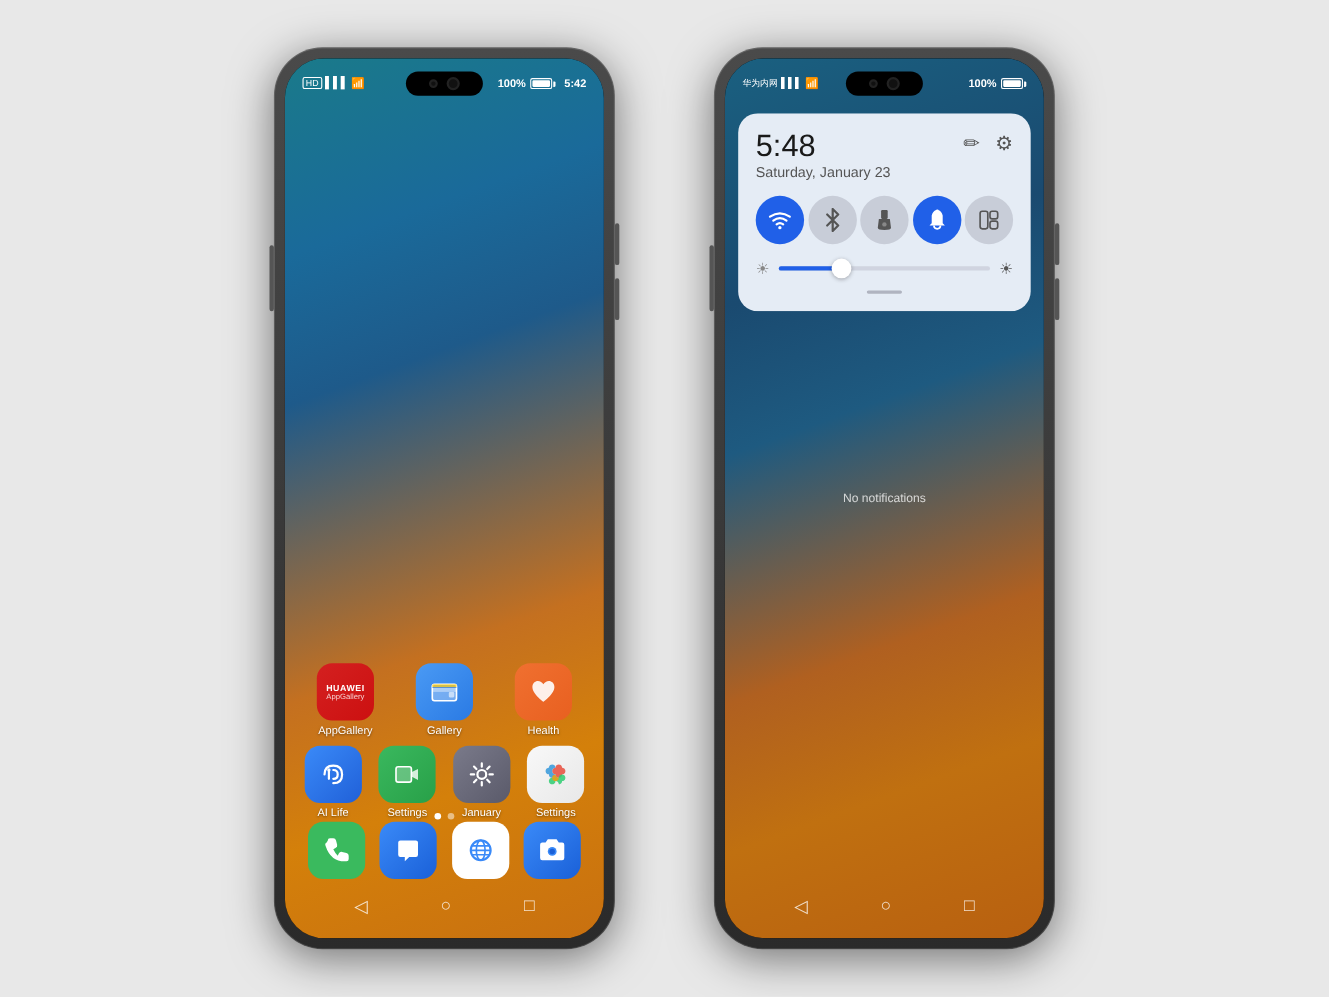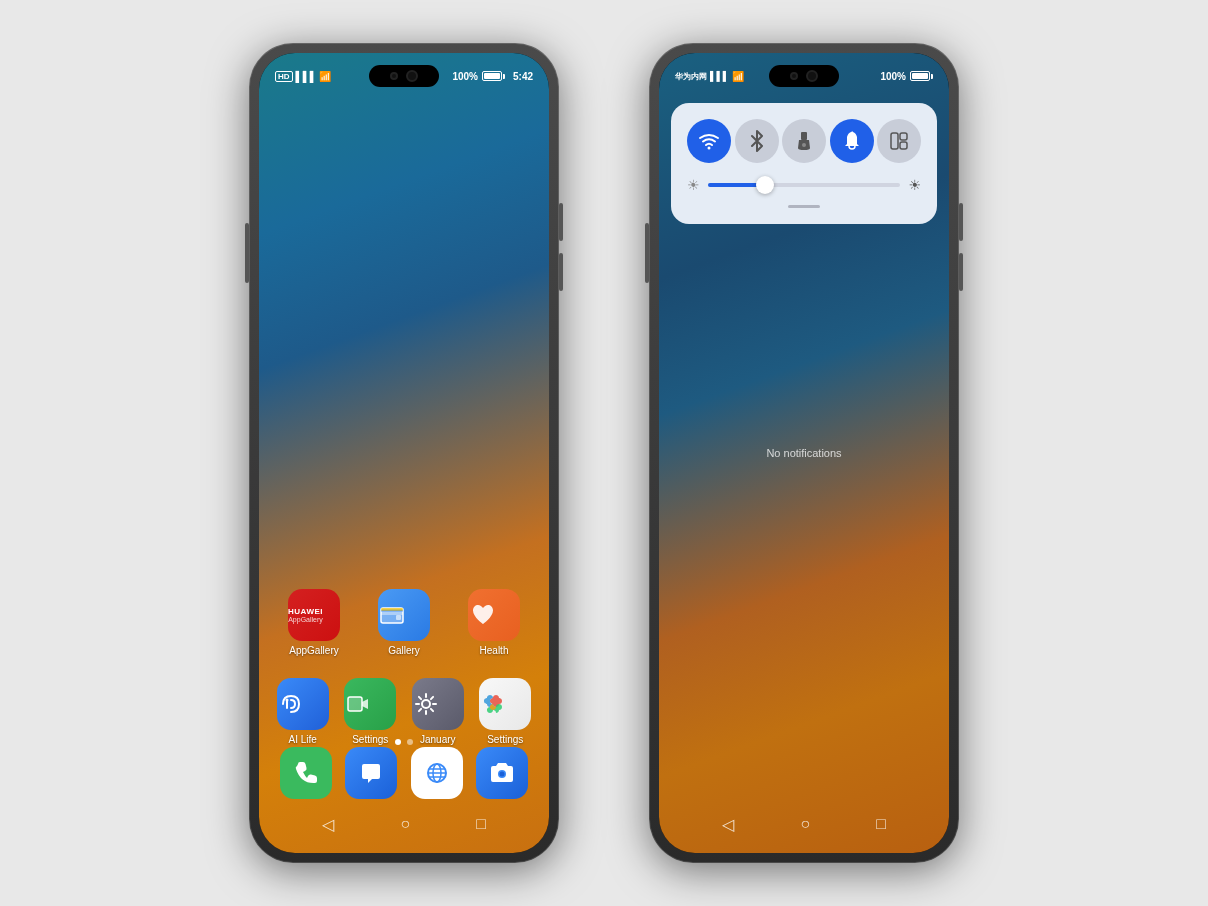--- a/index.html
+++ b/index.html
@@ -96,21 +96,21 @@
       padding: 0 16px;
       z-index: 9;
       padding-top: 6px;
     }
     .status-left {
       display: flex;
       align-items: flex-start;
       gap: 3px;
       font-size: 10px;
       color: white;
-      font-weight: 700;
+      font-weight: 400;
     }
     .status-right {
       display: flex;
       align-items: center;
       gap: 4px;
       font-size: 10px;
       color: white;
       font-weight: 600;
     }
     .battery-icon {
@@ -176,26 +176,26 @@
       flex-direction: column;
       align-items: center;
       width: 65px;
     }
     .app-icon-wrap {
       width: 52px;
       height: 52px;
       border-radius: 14px;
       display: flex;
       align-items: center;
+      justify-content: center;
       margin-bottom: 4px;
       font-size: 22px;
       color: white;
       position: relative;
       overflow: hidden;
-      margin-top: 14px;
     }
     .app-label {
       font-size: 10px;
       color: white;
       text-align: center;
       text-shadow: 0 1px 2px rgba(0,0,0,0.5);
     }
 
     
     .icon-appgallery { background: linear-gradient(135deg, #d42020, #cc1010); }
@@ -560,20 +560,30 @@
           <div class="battery-icon">
             <div class="battery-body">
                 <div class="battery-fill"></div>
               </div>
             <div class="battery-tip"></div>
           </div>
         </div>
       </div>
 
       <div class="notif-panel">
+        <div class="notif-header">
+          <div>
+            <div class="notif-time">5:48</div>
+            <div class="notif-date">Saturday, January 23</div>
+          </div>
+          <div class="notif-actions">
+            <span class="notif-action-btn">✏</span>
+            <span class="notif-action-btn">⚙</span>
+          </div>
+        </div>
 
         <div class="quick-toggles">
 
           <div class="toggle-btn toggle-active">
             <svg width="22" height="22" viewBox="0 0 22 22" fill="none">
               <path d="M2 8 Q11 2 20 8" stroke="white" stroke-width="2" fill="none" stroke-linecap="round"></path>
               <path d="M5 11.5 Q11 7 17 11.5" stroke="white" stroke-width="2" fill="none" stroke-linecap="round"></path>
               <path d="M8 15 Q11 12.5 14 15" stroke="white" stroke-width="2" fill="none" stroke-linecap="round"></path>
               <circle cx="11" cy="18" r="1.5" fill="white"></circle>
             </svg>

